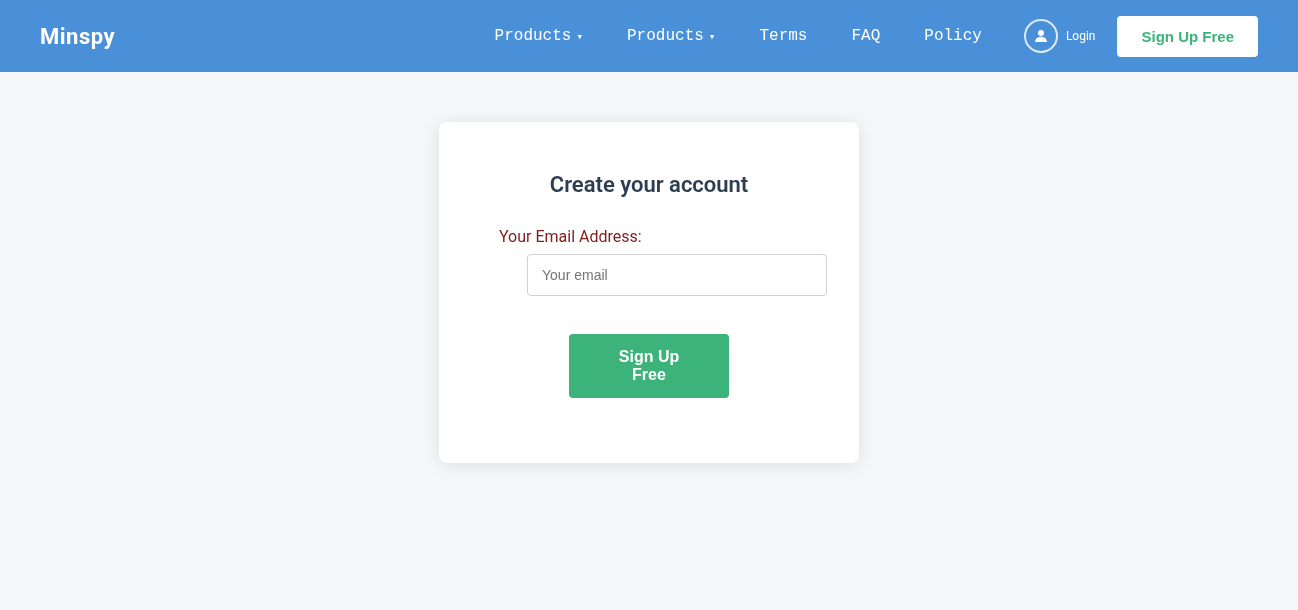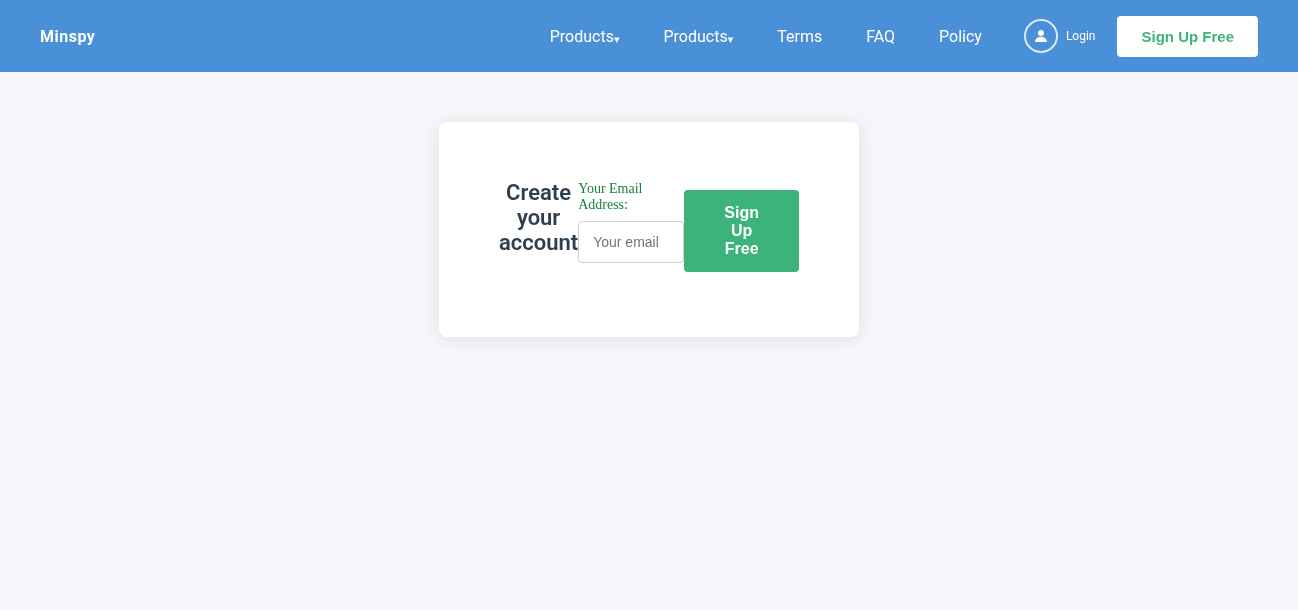--- a/index.html
+++ b/index.html
@@ -20,40 +20,42 @@
       background: #4a90d9;
       height: 72px;
       display: flex;
       align-items: center;
       padding: 0 40px;
       gap: 0;
     }
 
     .logo {
       color: #ffffff;
-      font-size: 16px;
+      font-size: 22px;
       font-weight: 700;
       margin-right: auto;
       letter-spacing: 0.5px;
     }
 
     nav {
       display: flex;
       align-items: center;
       gap: 8px;
     }
 
     .nav-item {
       color: #ffffff;
       font-size: 16px;
       padding: 8px 18px;
       cursor: pointer;
       display: flex;
-      align-items: flex-end;
+      align-items: center;
+      gap: 5px;
       text-decoration: none;
+      font-family: Liberation Mono, monospace;
     }
 
     .nav-chevron {
       font-size: 11px;
     }
 
     .nav-login {
       display: flex;
       align-items: center;
       gap: 8px;
@@ -96,54 +98,54 @@
       padding: 50px 20px 40px;
     }
 
     .card {
       background: #ffffff;
       border-radius: 8px;
       box-shadow: 0 2px 20px rgba(0,0,0,0.1);
       padding: 50px 60px 45px;
       width: 420px;
       display: flex;
-      flex-direction: row;
+      flex-direction: column;
       align-items: center;
     }
 
     .card-title {
       font-size: 22px;
       font-weight: 600;
       color: #2c3e50;
       margin-bottom: 30px;
       text-align: center;
     }
 
     .form-group {
       width: 100%;
       margin-bottom: 20px;
     }
 
     .form-label {
       display: block;
-      font-size: 14px;
-      color: #15803d;
+      font-size: 16px;
+      color: #7f1d1d;
       margin-bottom: 8px;
-      font-family: Liberation Serif, serif;
     }
 
     .form-input {
       width: 100%;
       padding: 12px 14px;
       border: 1px solid #d0d0d0;
       border-radius: 4px;
       font-size: 14px;
       color: #333;
       outline: none;
       transition: border-color 0.2s;
+      margin-left: 28px;
     }
 
     .form-input.active-border {
       border-color: #3cb37a;
     }
 
     .signup-btn-main {
       background: #3cb37a;
       color: #ffffff;
       border: none;

